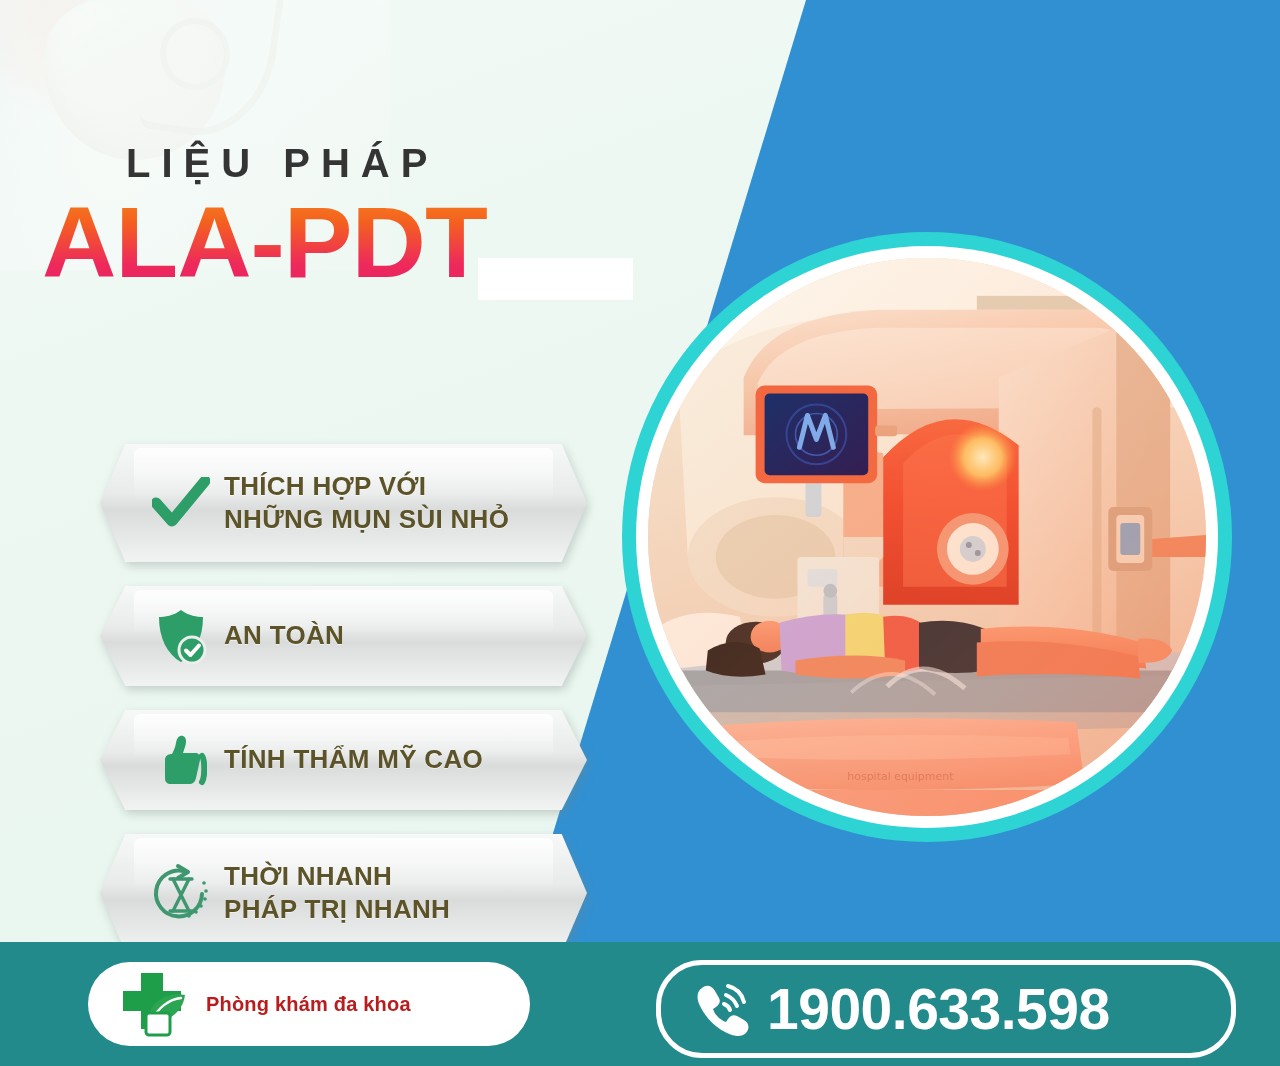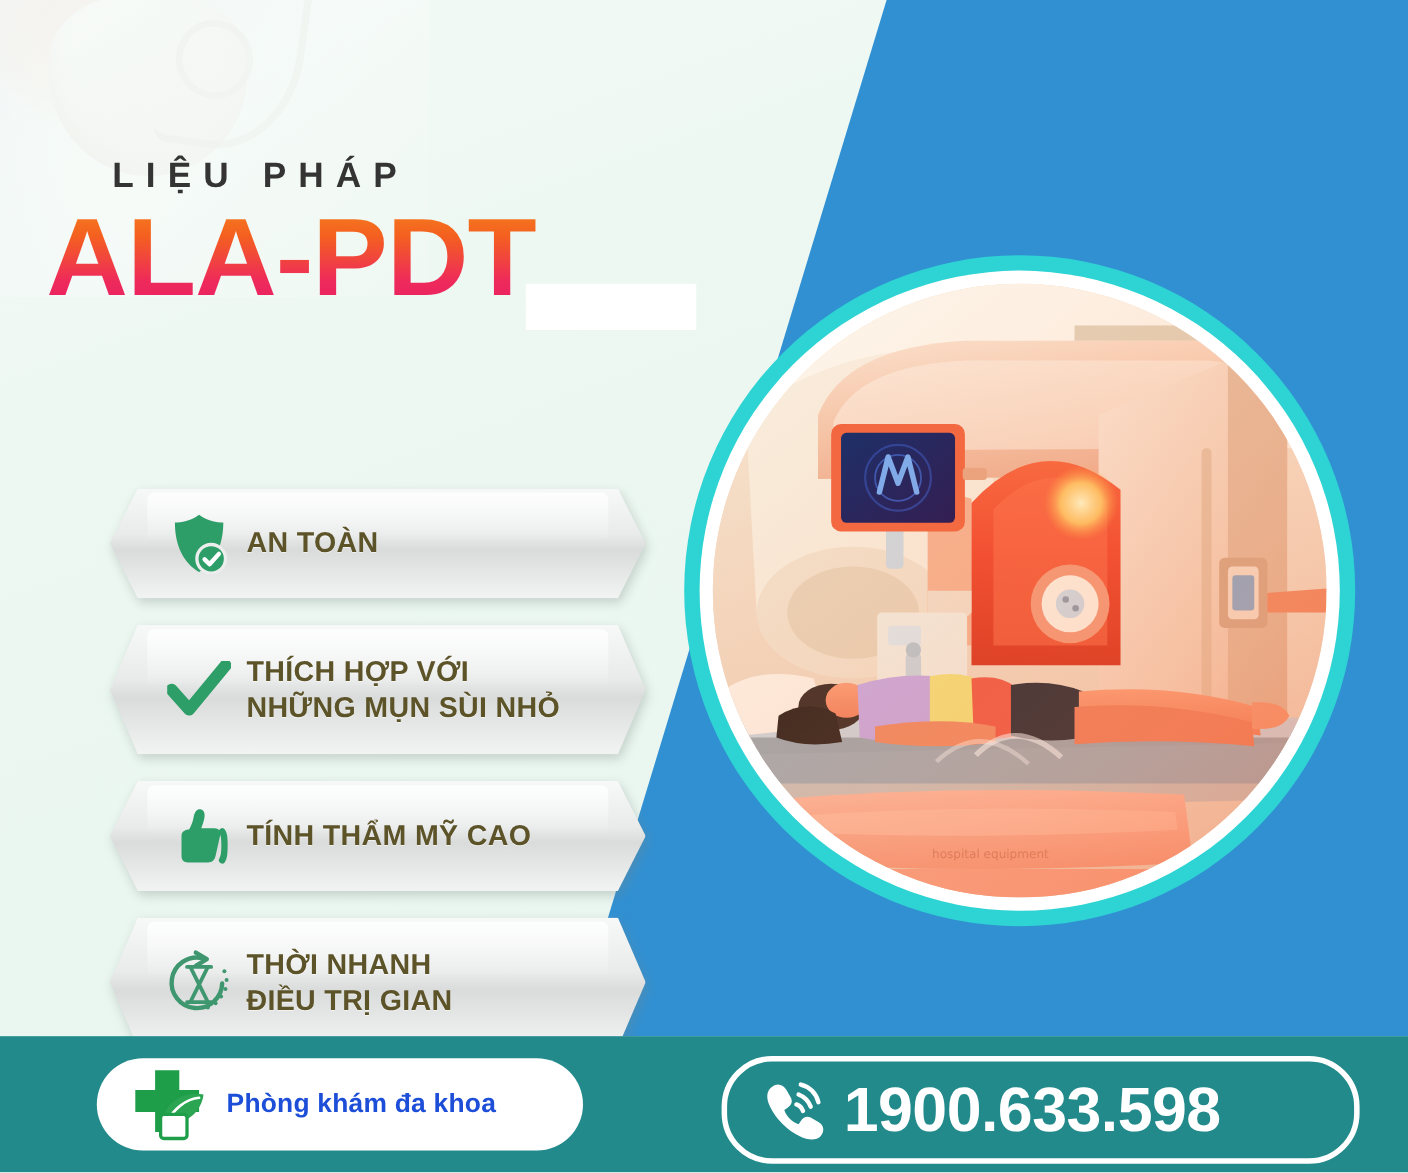--- a/index.html
+++ b/index.html
@@ -59,23 +59,23 @@
   .bg-blue{
     position:absolute;inset:0;
   }
   .bg-blue svg{display:block;width:1280px;height:1066px;}
 
   
   .headline{
     position:absolute;left:42px;top:143px;width:620px;
   }
   .kicker{
-    font-size:32px;font-weight:bold;letter-spacing:11px;
+    font-size:40px;font-weight:bold;letter-spacing:11px;
     color:#343434;
-    margin-left:60px;
+    margin-left:84px;
     line-height:1;
     font-family:"Liberation Sans","DejaVu Sans",sans-serif;
   }
   .bigtitle{
     margin-top:10px;
     font-size:100px;line-height:.98;font-weight:bold;
     letter-spacing:-1px;
     background:linear-gradient(180deg,#f5821f 0%,#f4601f 30%,#ee2a5b 72%,#e81e63 100%);
     -webkit-background-clip:text;background-clip:text;
     color:transparent;-webkit-text-fill-color:transparent;
@@ -162,21 +162,21 @@
     width:442px;height:84px;
     background:#ffffff;border-radius:42px;
     display:flex;align-items:center;
   }
   .logo-mark{
     width:92px;min-width:92px;height:72px;margin-left:20px;
     display:flex;align-items:center;justify-content:center;
   }
   .logo-text{padding-left:6px;}
   .logo-line1{
-    font-size:24px;font-weight:bold;color:#1d4ed8;line-height:1.1;
+    font-size:20px;font-weight:bold;color:#b91c1c;line-height:1.1;
     text-align:center;letter-spacing:.2px;
   }
   .logo-line2{
     font-size:41px;font-weight:bold;color:#6b7076;line-height:1.05;
     text-align:center;letter-spacing:.5px;
   }
   .phone-pill{
     position:absolute;left:656px;top:18px;
     width:570px;height:88px;
     border:5px solid #ffffff;border-radius:46px;
@@ -352,46 +352,46 @@
         <path d="M240,430 Q276,394 318,432" fill="none" stroke="#ffffff" stroke-width="5" opacity=".55"></path>
         <path d="M204,436 Q244,398 288,438" fill="none" stroke="#ffffff" stroke-width="4" opacity=".4"></path>
 
         <rect x="0" y="0" width="560" height="560" fill="url(#warmCast)"></rect>
       </svg>
     </div>
   </div>
 
   <div class="features">
 
+    <div class="badge badge-h2">
+      <div class="plate"></div>
+      <div class="inner-shine"></div>
+      <div class="icon">
+        <svg width="58" height="52" viewBox="0 0 58 52" xmlns="http://www.w3.org/2000/svg">
+          <path d="M4,26 L20,44 L53,4" fill="none" stroke="#2e9e68" stroke-width="11" stroke-linecap="round" stroke-linejoin="round"></path>
+        </svg>
+      </div>
+      <div class="label">
+        <span>THÍCH HỢP VỚI</span>
+        <span class="l2">NHỮNG MỤN SÙI NHỎ</span>
+      </div>
+    </div>
+
     <div class="badge badge-h1">
       <div class="plate"></div>
       <div class="inner-shine"></div>
       <div class="icon">
         <svg width="52" height="56" viewBox="0 0 52 56" xmlns="http://www.w3.org/2000/svg">
           <path d="M26,2 C18,8 10,9 4,9 C4,30 12,46 26,54 C40,46 48,30 48,9 C42,9 34,8 26,2 Z" fill="#2e9e68"></path>
           <circle cx="37" cy="42" r="13" fill="#2e9e68" stroke="#eceded" stroke-width="3"></circle>
           <path d="M31,42.5 L35.5,47 L44,37.5" fill="none" stroke="#ffffff" stroke-width="4" stroke-linecap="round" stroke-linejoin="round"></path>
         </svg>
       </div>
       <div class="label">
         <span>AN TOÀN</span>
-      </div>
-    </div>
-
-    <div class="badge badge-h2">
-      <div class="plate"></div>
-      <div class="inner-shine"></div>
-      <div class="icon">
-        <svg width="58" height="52" viewBox="0 0 58 52" xmlns="http://www.w3.org/2000/svg">
-          <path d="M4,26 L20,44 L53,4" fill="none" stroke="#2e9e68" stroke-width="11" stroke-linecap="round" stroke-linejoin="round"></path>
-        </svg>
-      </div>
-      <div class="label">
-        <span>THÍCH HỢP VỚI</span>
-        <span class="l2">NHỮNG MỤN SÙI NHỎ</span>
       </div>
     </div>
 
     <div class="badge badge-h1">
       <div class="plate"></div>
       <div class="inner-shine"></div>
       <div class="icon">
         <svg width="52" height="54" viewBox="0 0 52 54" xmlns="http://www.w3.org/2000/svg">
           <path d="M17,21 C17,21 20,16 21,10 C22,4 25,2 28,3 C31,4 32,8 30,14 C29,17 28,20 28,20 L40,20 C44,20 46,23 45,27 L41,45 C40,49 38,51 34,51 L16,51 C12,51 10,49 10,45 L10,27 C10,23 13,21 17,21 Z" fill="#2e9e68"></path>
           <path d="M47,23 C50,27 50,44 47,49" fill="none" stroke="#2e9e68" stroke-width="6" stroke-linecap="round"></path>
@@ -420,21 +420,21 @@
           <g fill="none" stroke="#3f9770" stroke-width="3.4" stroke-linejoin="round" stroke-linecap="round">
             <line x1="20" y1="16" x2="42" y2="16"></line>
             <line x1="20" y1="48" x2="42" y2="48"></line>
             <path d="M23,16 L39,48"></path>
             <path d="M39,16 L23,48"></path>
           </g>
         </svg>
       </div>
       <div class="label">
         <span>THỜI NHANH</span>
-        <span class="l2">ĐIỀU TRỊ GIAN</span>
+        <span class="l2">PHÁP TRỊ NHANH</span>
       </div>
     </div>
 
   </div>
 
   <div class="footer">
 
     <div class="logo-pill">
       <div class="logo-mark">
         <svg width="78" height="70" viewBox="0 0 78 70" xmlns="http://www.w3.org/2000/svg">

